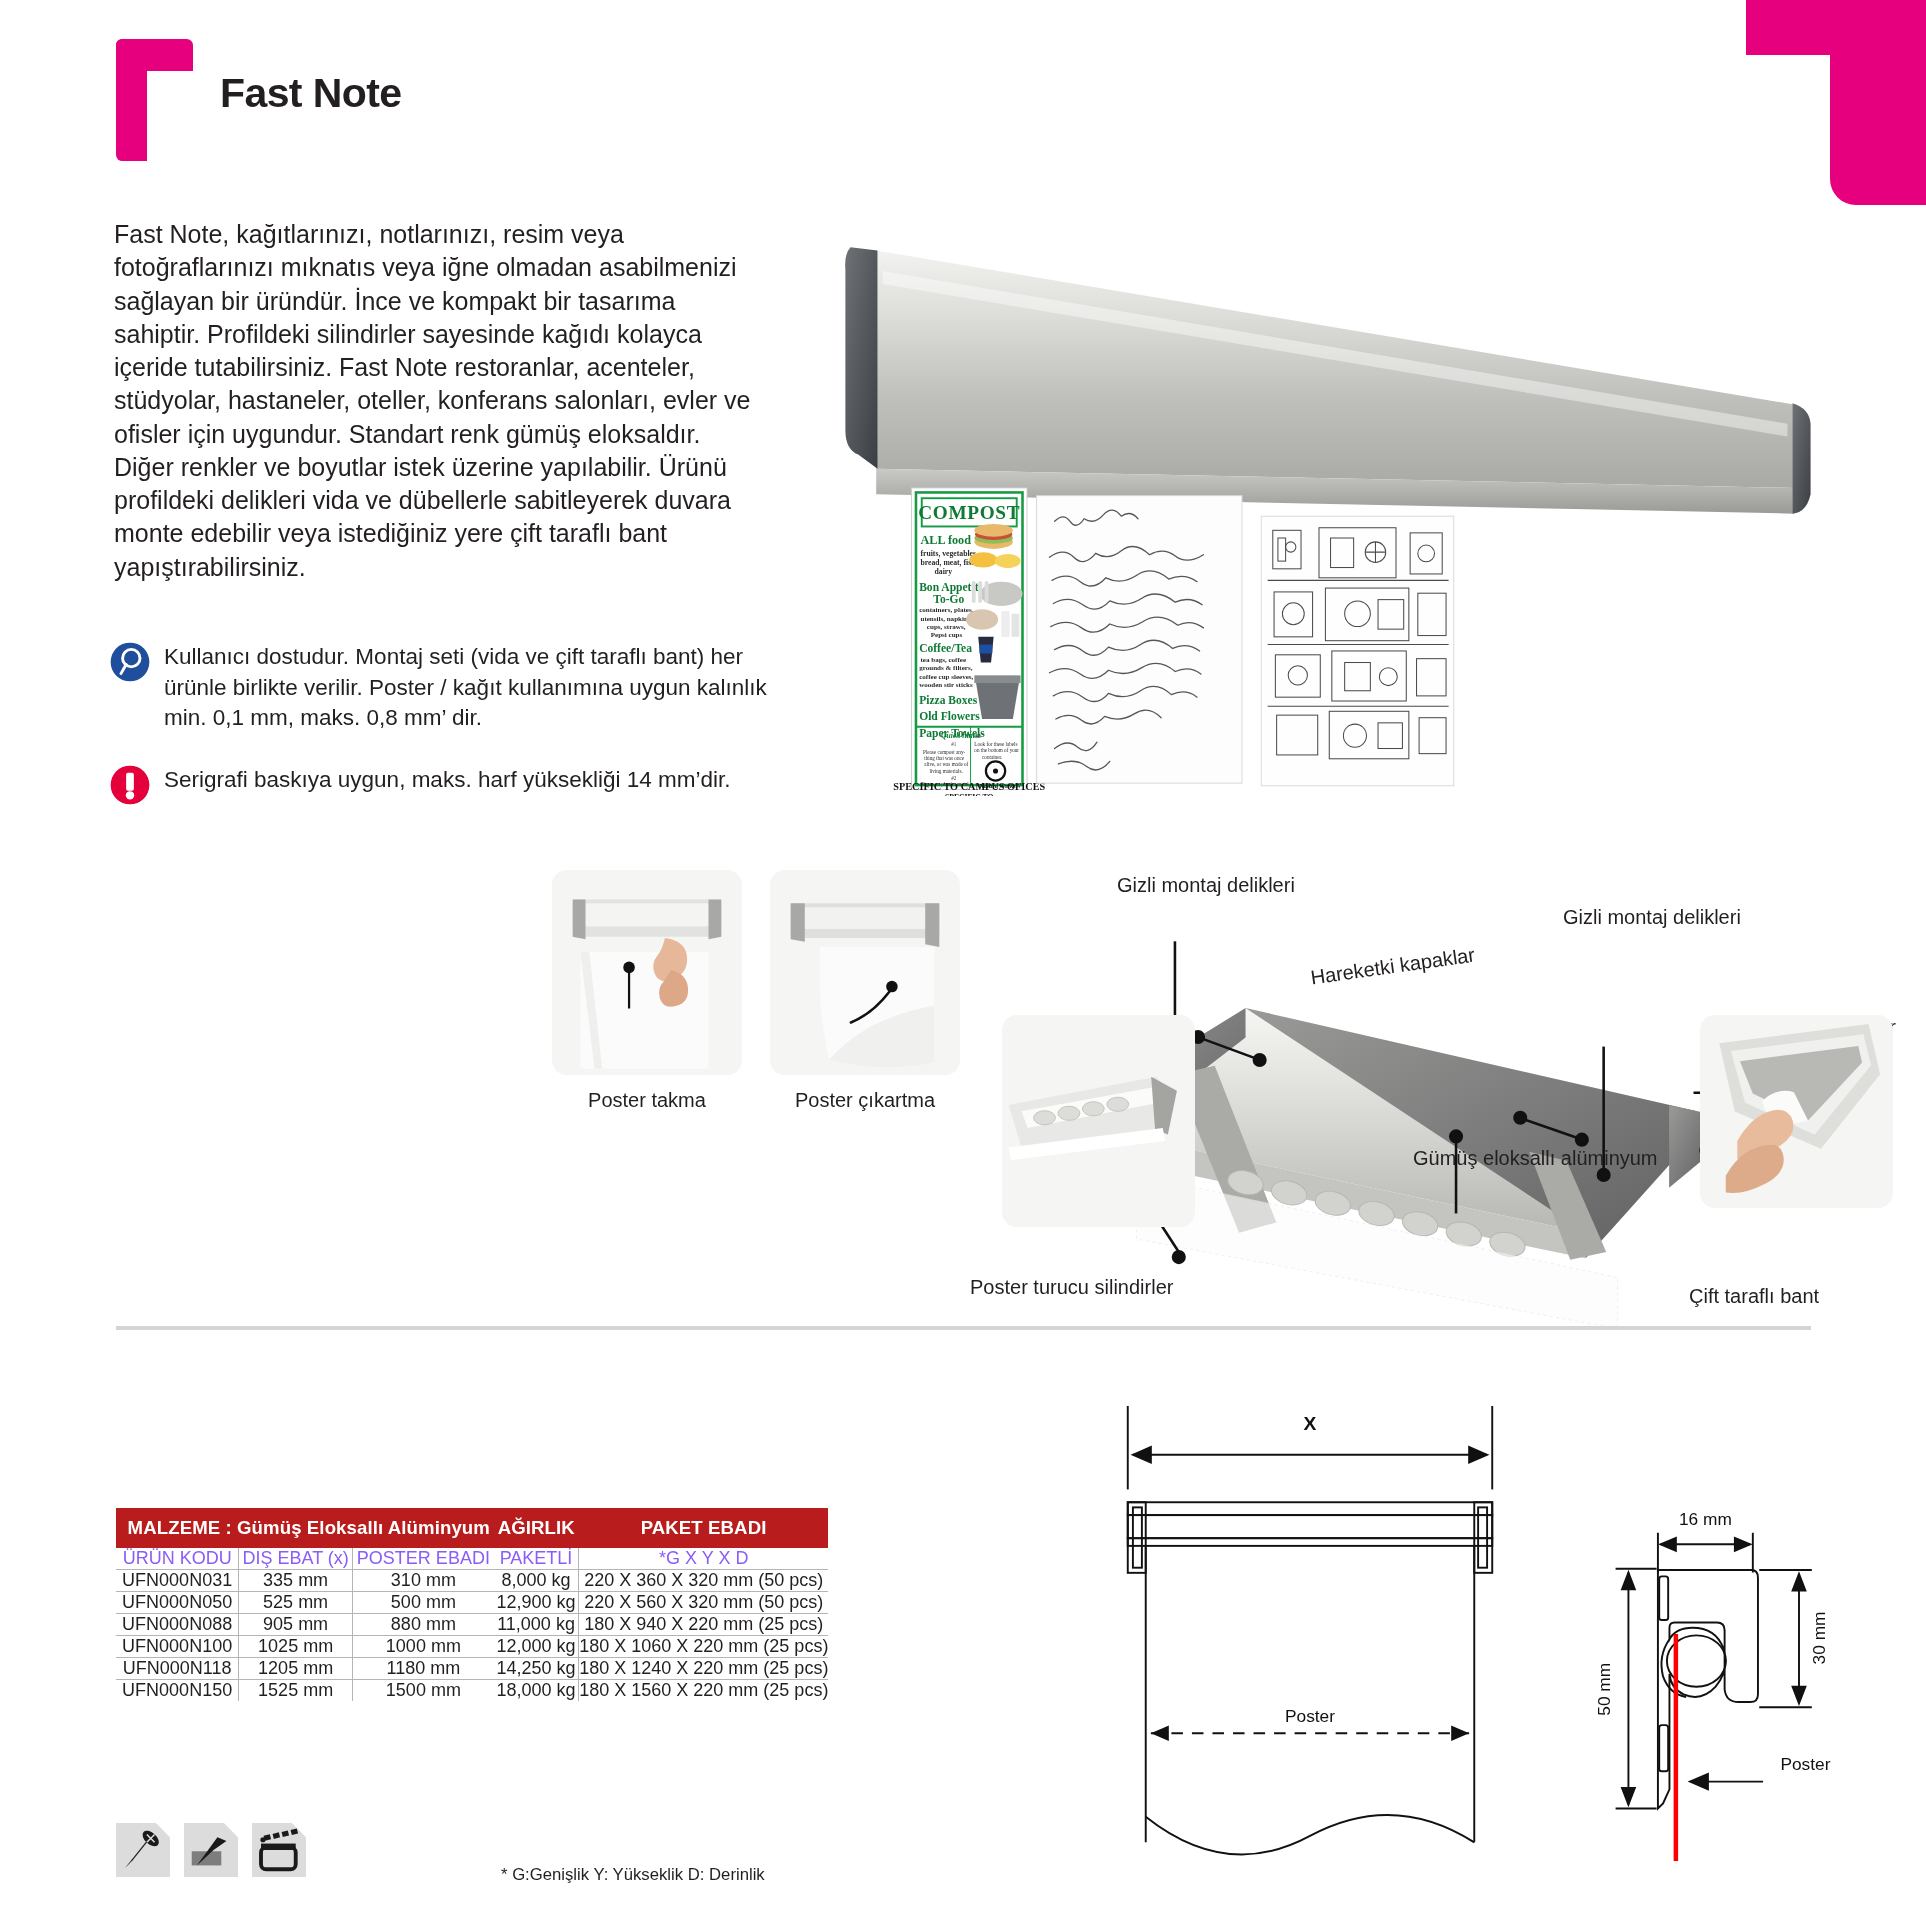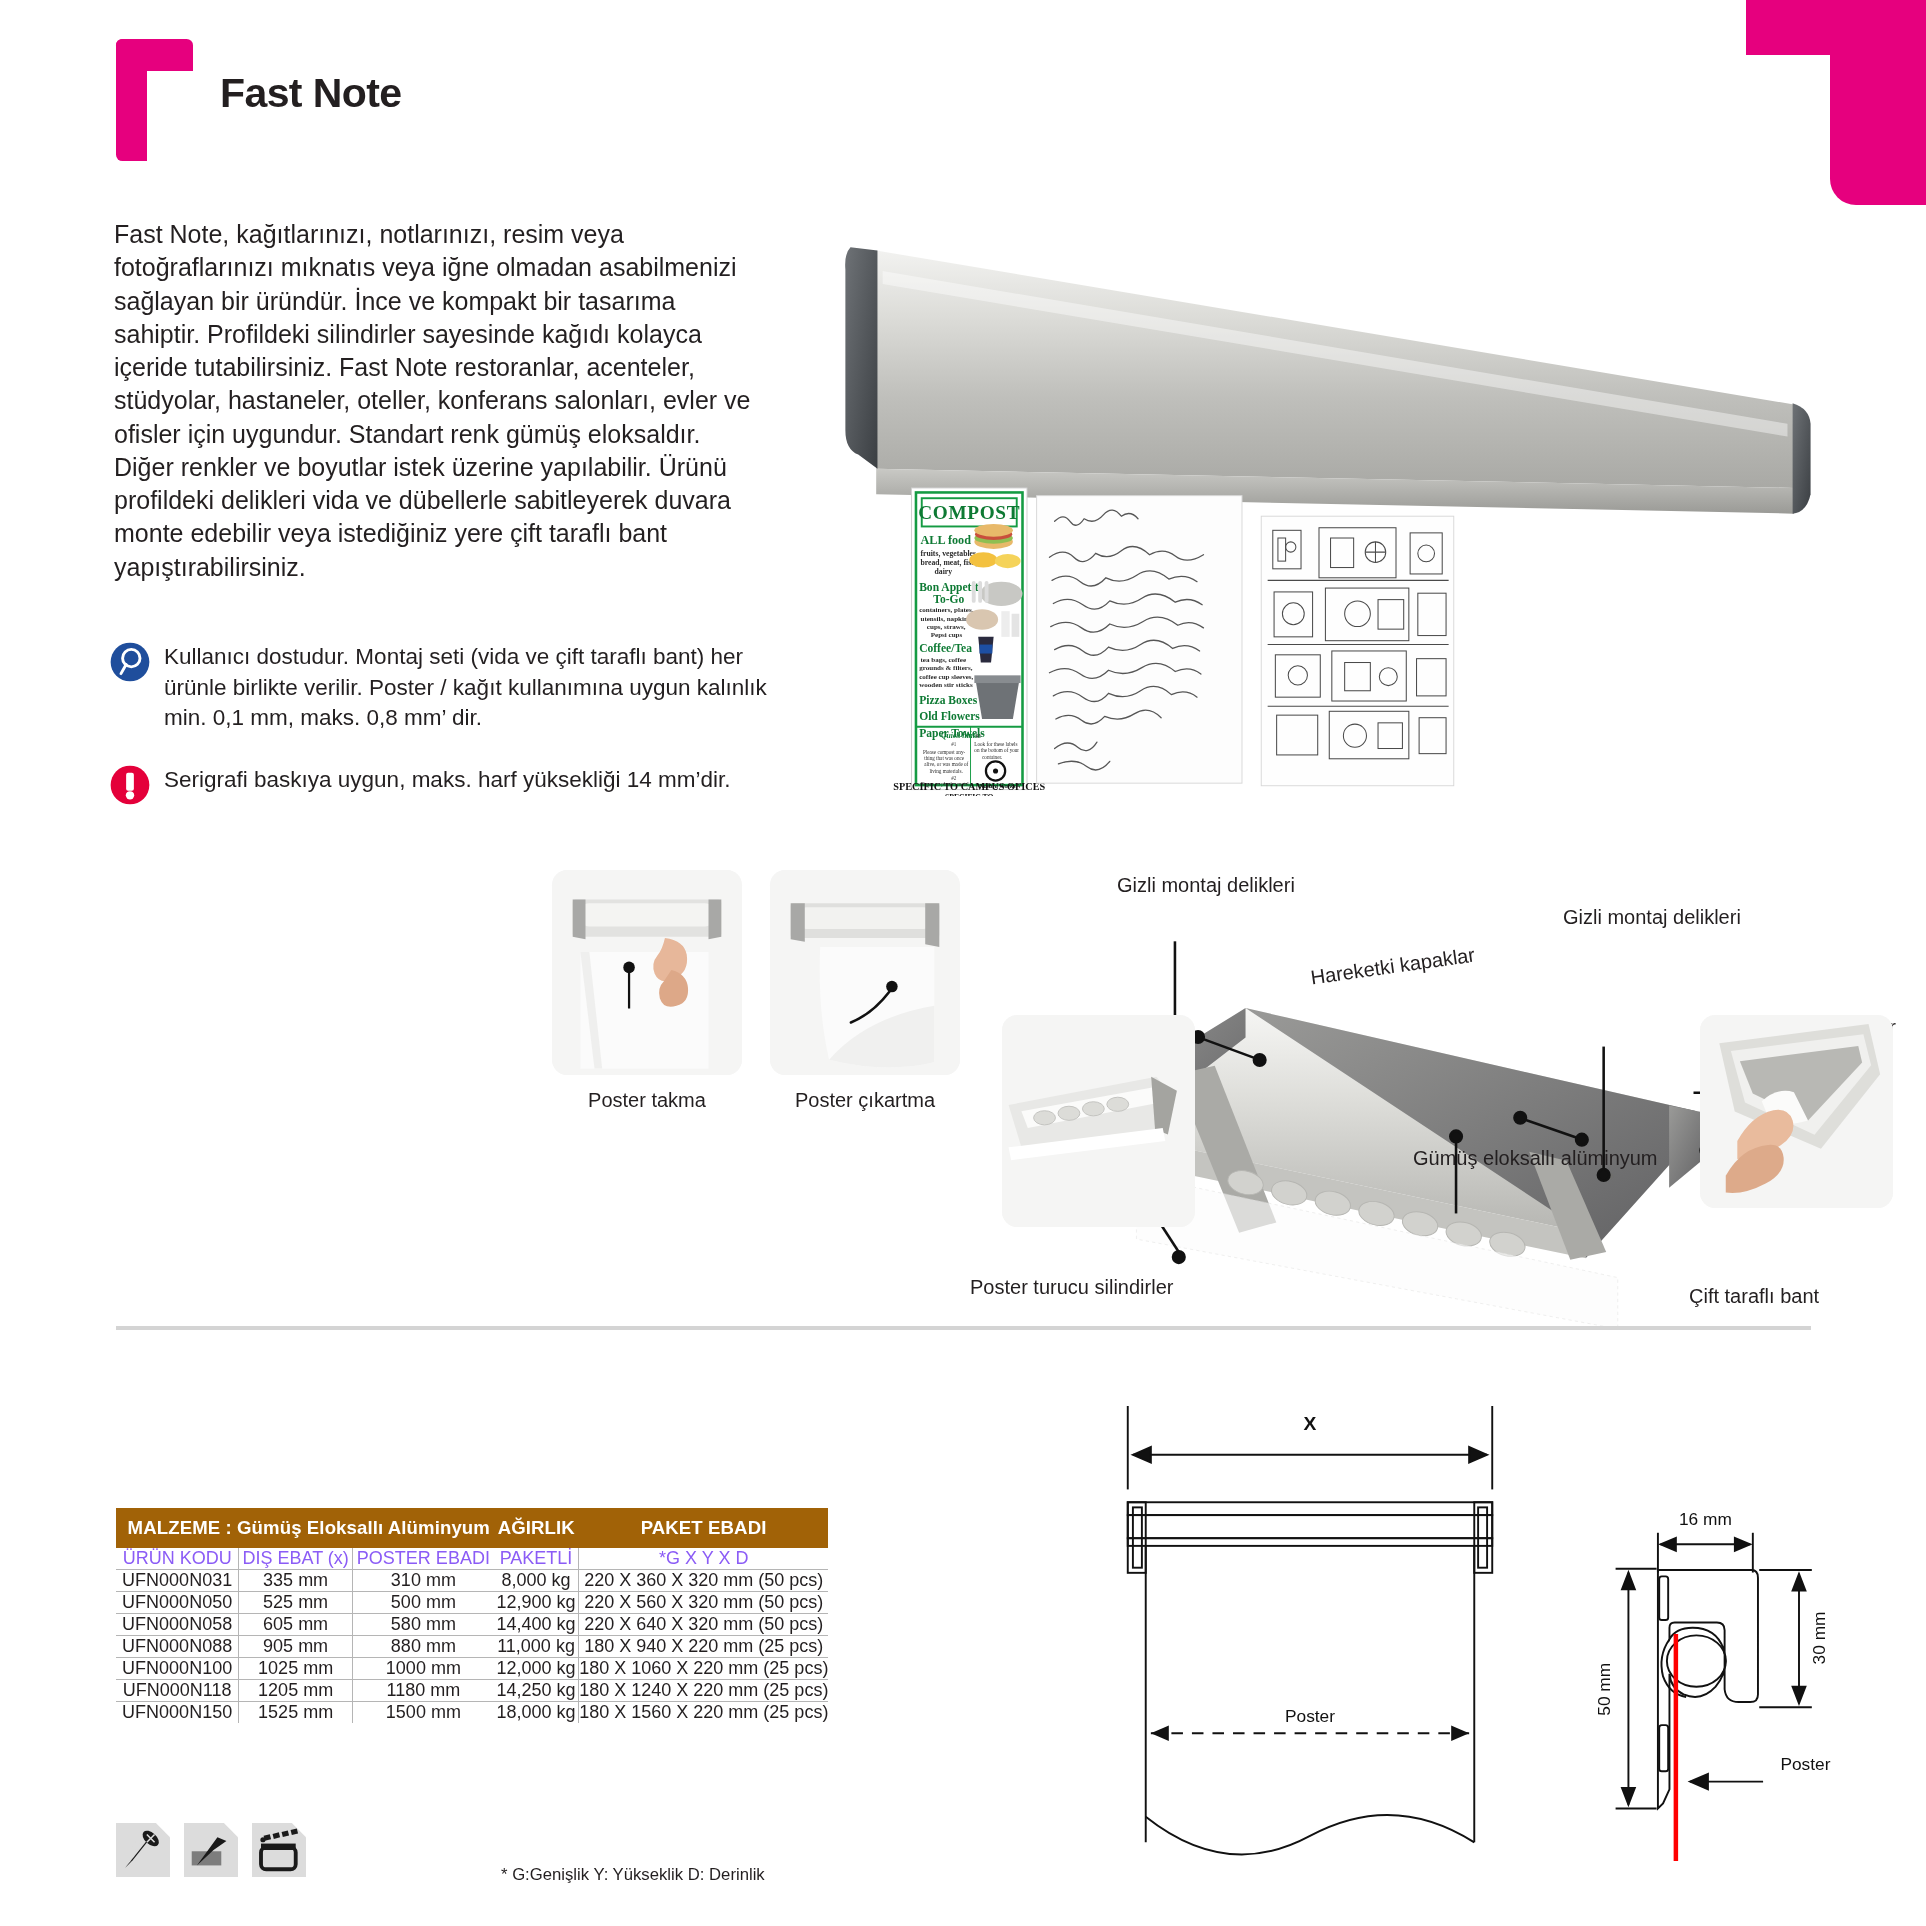--- a/index.html
+++ b/index.html
@@ -135,21 +135,21 @@
     left: 116px; top: 1326px;
     width: 1695px; height: 3.9px;
     background: #d4d4d4;
   }
 
   
   .spec { position: absolute; left: 116px; top: 1508px; width: 642px; }
   table.spec-table { border-collapse: collapse; width: 642px; }
   table.spec-table th, table.spec-table td { padding: 0; }
 
-  .hdr-band td { background: #a16207; color: #ffffff; }
+  .hdr-band td { background: #b91c1c; color: #ffffff; }
   .hdr-band .hb {
     font-size: 18.6px; font-weight: bold; text-align: center;
     padding: 9px 3.9px; letter-spacing: 0.1px; white-space: nowrap;
   }
   .hdr-band .hb-left { text-align: left; padding-left: 11.6px; }
   .gap-col { width: 9px; background: #ffffff !important; }
 
   .sub-row td {
     font-size: 18px; text-align: center; padding: 16.7px 2.6px 14px;
     border-bottom: 1.9px solid #b5b5b5; color: #8b5cf6; white-space: nowrap;
@@ -609,28 +609,20 @@
         <td>8,000 kg</td>
         <td class="vl">220 X 360 X 320 mm (50 pcs)</td>
       </tr>
       <tr class="data-row">
         <td>UFN000N050</td>
         <td class="vl">525 mm</td>
         <td class="vl">500 mm</td>
         <td class="gap-col" style="border-bottom:none"></td>
         <td>12,900 kg</td>
         <td class="vl">220 X 560 X 320 mm (50 pcs)</td>
-      </tr>
-      <tr class="data-row">
-        <td>UFN000N058</td>
-        <td class="vl">605 mm</td>
-        <td class="vl">580 mm</td>
-        <td class="gap-col" style="border-bottom:none"></td>
-        <td>14,400 kg</td>
-        <td class="vl">220 X 640 X 320 mm (50 pcs)</td>
       </tr>
       <tr class="data-row">
         <td>UFN000N088</td>
         <td class="vl">905 mm</td>
         <td class="vl">880 mm</td>
         <td class="gap-col" style="border-bottom:none"></td>
         <td>11,000 kg</td>
         <td class="vl">180 X 940 X 220 mm (25 pcs)</td>
       </tr>
       <tr class="data-row">

